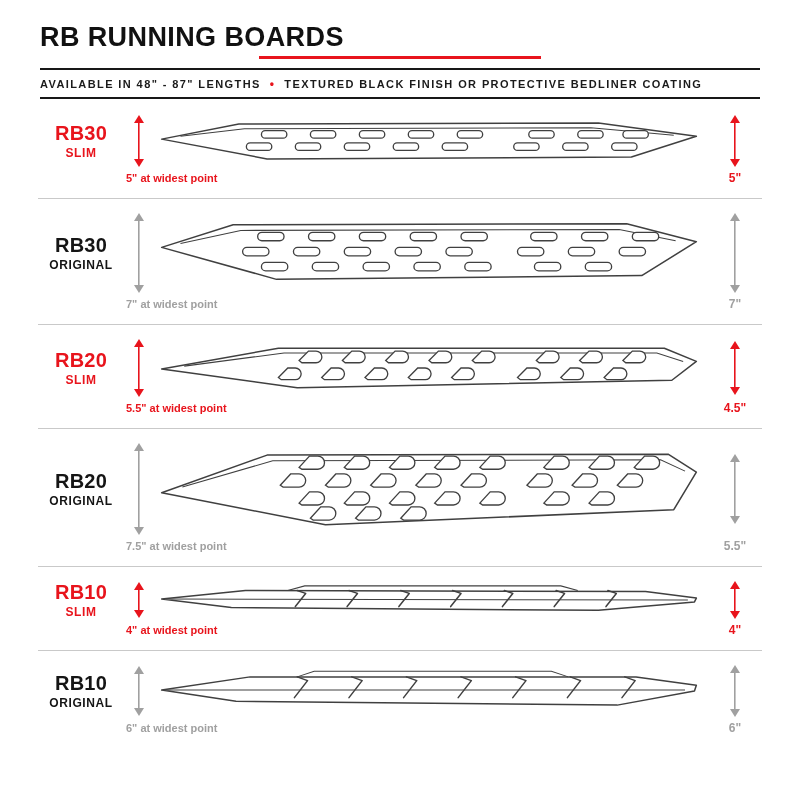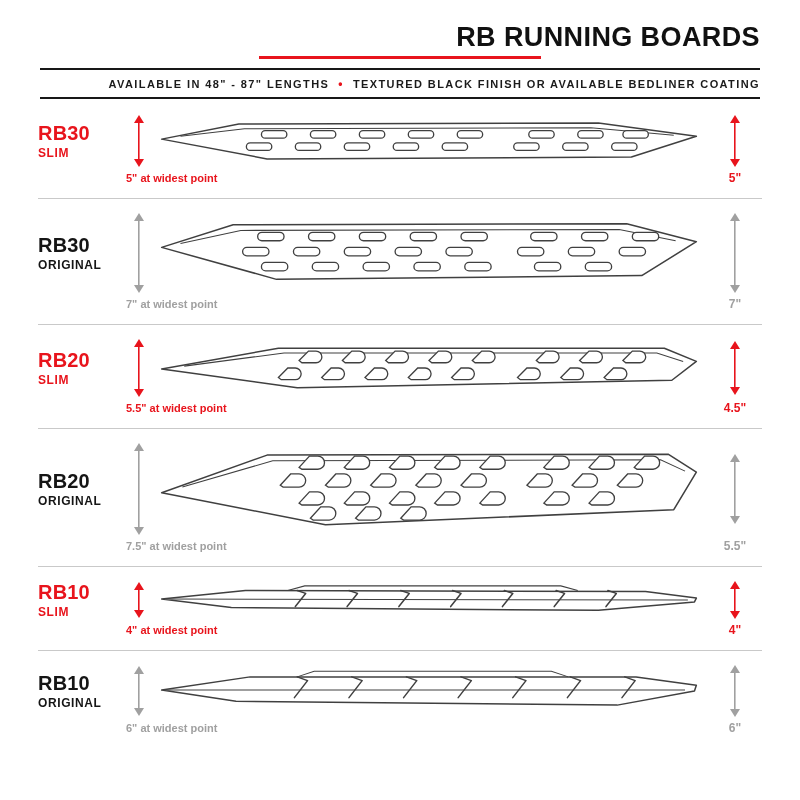--- a/index.html
+++ b/index.html
@@ -8,21 +8,21 @@
     --line:#404040;
     --divider:#c9c9c9;
     --ink:#151515;
   }
   *{box-sizing:border-box;margin:0;padding:0;}
   html,body{width:800px;height:800px;overflow:hidden;background:#fff;}
   body{font-family:"Liberation Sans","DejaVu Sans",sans-serif;color:var(--ink);}
   .page{width:800px;height:800px;background:#fff;}
 
   
-  header{padding:22px 40px 0;text-align:right;}
+  header{padding:22px 40px 0;text-align:left;}
   h1{font-size:27px;font-weight:800;letter-spacing:.4px;color:#111;line-height:1.15;}
   .title-rule{width:282px;height:3px;background:var(--accent);margin:3px auto 9px;}
   .sub-band{border-top:2px solid #181818;border-bottom:2px solid #181818;padding:7px 0 6px;
             font-size:11px;font-weight:700;letter-spacing:1.4px;color:#1a1a1a;white-space:nowrap;}
   .sub-band .dot{color:var(--accent);margin:0 9px;font-size:12px;}
 
   
   .rows{padding:2px 38px 0;}
   section.row{
     display:grid;
@@ -32,21 +32,21 @@
       "label larrow draw rarrow"
       "void  wnote  wnote hnote";
     padding:14px 0 9px;
     border-bottom:1px solid var(--divider);
   }
   section.row:last-child{border-bottom:none;}
 
   .slim{--dim:var(--accent);}
   .original{--dim:#a0a0a0;}
 
-  .label{grid-area:label;align-self:center;text-align:left;}
+  .label{grid-area:label;align-self:center;text-align:center;}
   .model{font-size:20px;font-weight:800;letter-spacing:.2px;color:var(--ink);}
   .variant{font-size:12px;font-weight:700;letter-spacing:.6px;margin-top:1px;color:var(--ink);}
   .slim .model,.slim .variant{color:var(--accent);}
 
   .arrow-cell{grid-area:larrow;align-self:center;justify-self:center;}
   .r-arrow-cell{grid-area:rarrow;align-self:center;justify-self:center;}
   .drawing{grid-area:draw;align-self:center;padding:0 6px 0 2px;}
   .drawing svg{display:block;width:100%;}
 
   .w-note{grid-area:wnote;align-self:center;justify-self:start;
@@ -72,21 +72,21 @@
 </style>
 </head>
 <body>
 
 <div class="page">
 
   <header>
     <h1>RB RUNNING BOARDS</h1>
     <div class="title-rule"></div>
     <div class="sub-band">
-      <span>AVAILABLE IN 48" - 87" LENGTHS</span><span class="dot">•</span><span>TEXTURED BLACK FINISH OR AVAILABLE BEDLINER COATING</span>
+      <span>AVAILABLE IN 48" - 87" LENGTHS</span><span class="dot">•</span><span>TEXTURED BLACK FINISH OR PROTECTIVE BEDLINER COATING</span>
     </div>
   </header>
 
   <div class="rows">
 
     <section class="row slim">
       <div class="label">
         <div class="model">RB30</div>
         <div class="variant">SLIM</div>
       </div>

